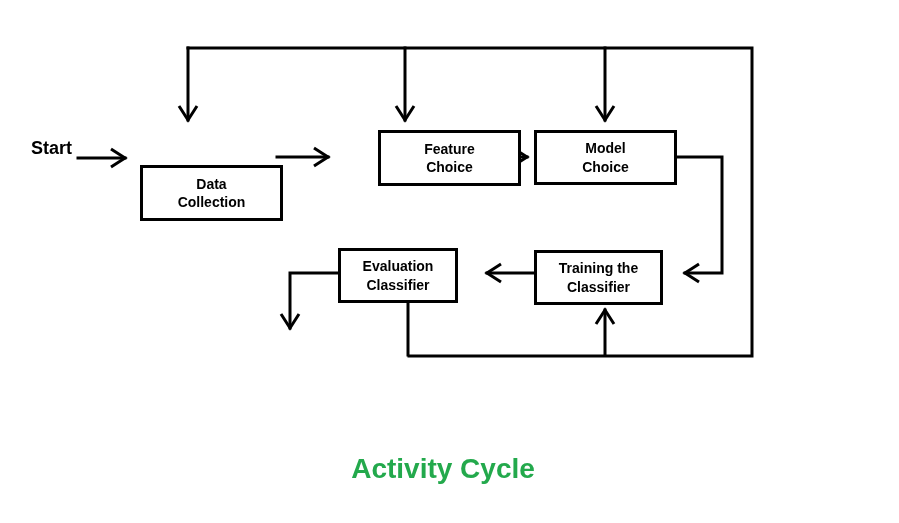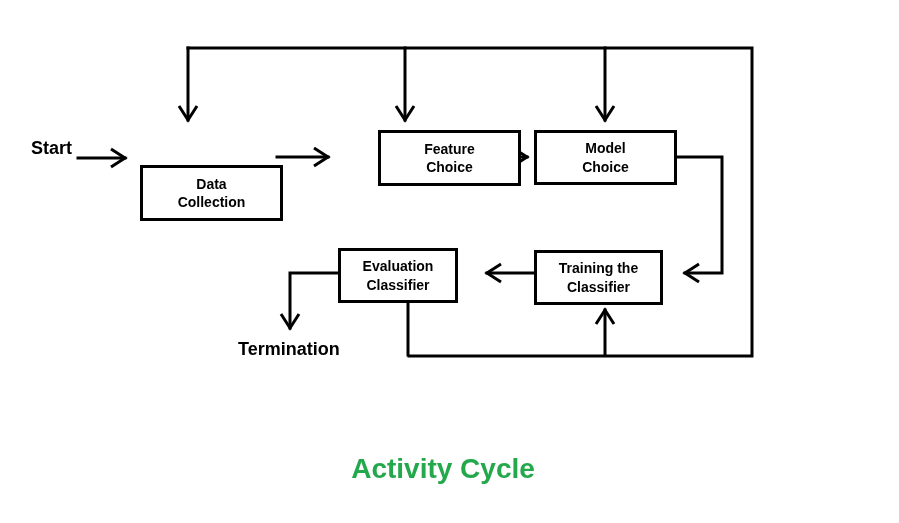--- a/index.html
+++ b/index.html
@@ -96,17 +96,16 @@
   <div class="node" style="left:534px; top:250px; width:129px; height:55px;">
     <span>Training the
 Classifier</span>
   </div>
 
   <div class="node" style="left:338px; top:248px; width:120px; height:55px;">
     <span>Evaluation
 Classifier</span>
   </div>
 
-  <div class="side-label" style="left:238px; top:339px;">Termination</div>
 
   <div class="diagram-title" style="color: rgb(35, 169, 76);">Activity Cycle</div>
 
 </div>
 
 </body></html>

